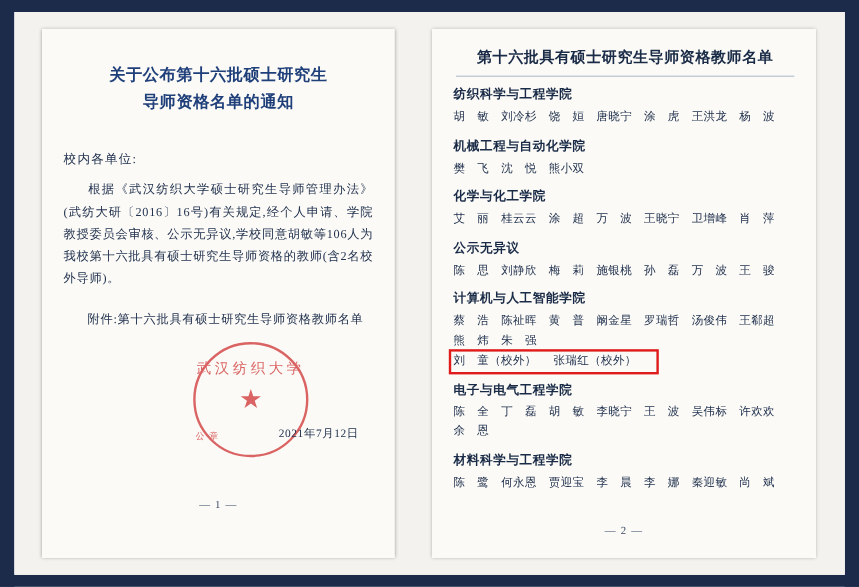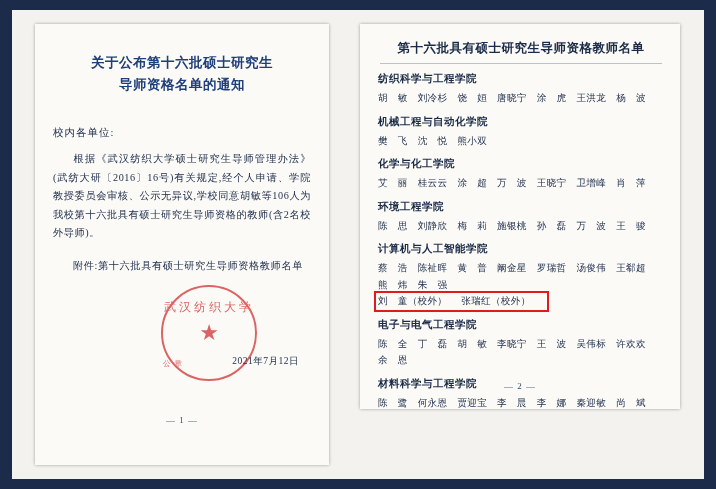--- a/index.html
+++ b/index.html
@@ -61,21 +61,21 @@
     left: 23px;
     top: 14px;
     width: 294px;
     height: 441px;
     padding: 14px 18px 15px 18px;
   }
   .page-right {
     left: 348px;
     top: 14px;
     width: 320px;
-    height: 385px;
+    height: 441px;
     padding: 16px 16px 8px 18px;
   }
 
   
   .doc-title {
     text-align: center;
     color: #1f3f7a;
     font-weight: bold;
     font-size: 13.5px;
     line-height: 22px;
@@ -275,21 +275,21 @@
           </div>
           <div class="college-block">
             <div class="college-name">机械工程与自动化学院</div>
             <div class="name-row"><span class="nm">樊　飞</span><span class="nm">沈　悦</span><span class="nm">熊小双</span></div>
           </div>
           <div class="college-block">
             <div class="college-name">化学与化工学院</div>
             <div class="name-row"><span class="nm">艾　丽</span><span class="nm">桂云云</span><span class="nm">涂　超</span><span class="nm">万　波</span><span class="nm">王晓宁</span><span class="nm">卫增峰</span><span class="nm">肖　萍</span></div>
           </div>
           <div class="college-block">
-            <div class="college-name">环境工程学院</div>
+            <div class="college-name">公示无异议</div>
             <div class="name-row"><span class="nm">陈　思</span><span class="nm">刘静欣</span><span class="nm">梅　莉</span><span class="nm">施银桃</span><span class="nm">孙　磊</span><span class="nm">万　波</span><span class="nm">王　骏</span></div>
           </div>
           <div class="college-block">
             <div class="college-name">计算机与人工智能学院</div>
             <div class="name-row"><span class="nm">蔡　浩</span><span class="nm">陈祉晖</span><span class="nm">黄　普</span><span class="nm">阚金星</span><span class="nm">罗瑞哲</span><span class="nm">汤俊伟</span><span class="nm">王郗超</span></div>
             <div class="name-row"><span class="nm">熊　炜</span><span class="nm">朱　强</span></div>
             <div class="name-row"><span class="highlight-wrap"><span class="nm wide">刘　童（校外）</span><span class="nm wide">张瑞红（校外）</span><span class="highlight-box"></span></span></div>
           </div>
           <div class="college-block">
             <div class="college-name">电子与电气工程学院</div>

